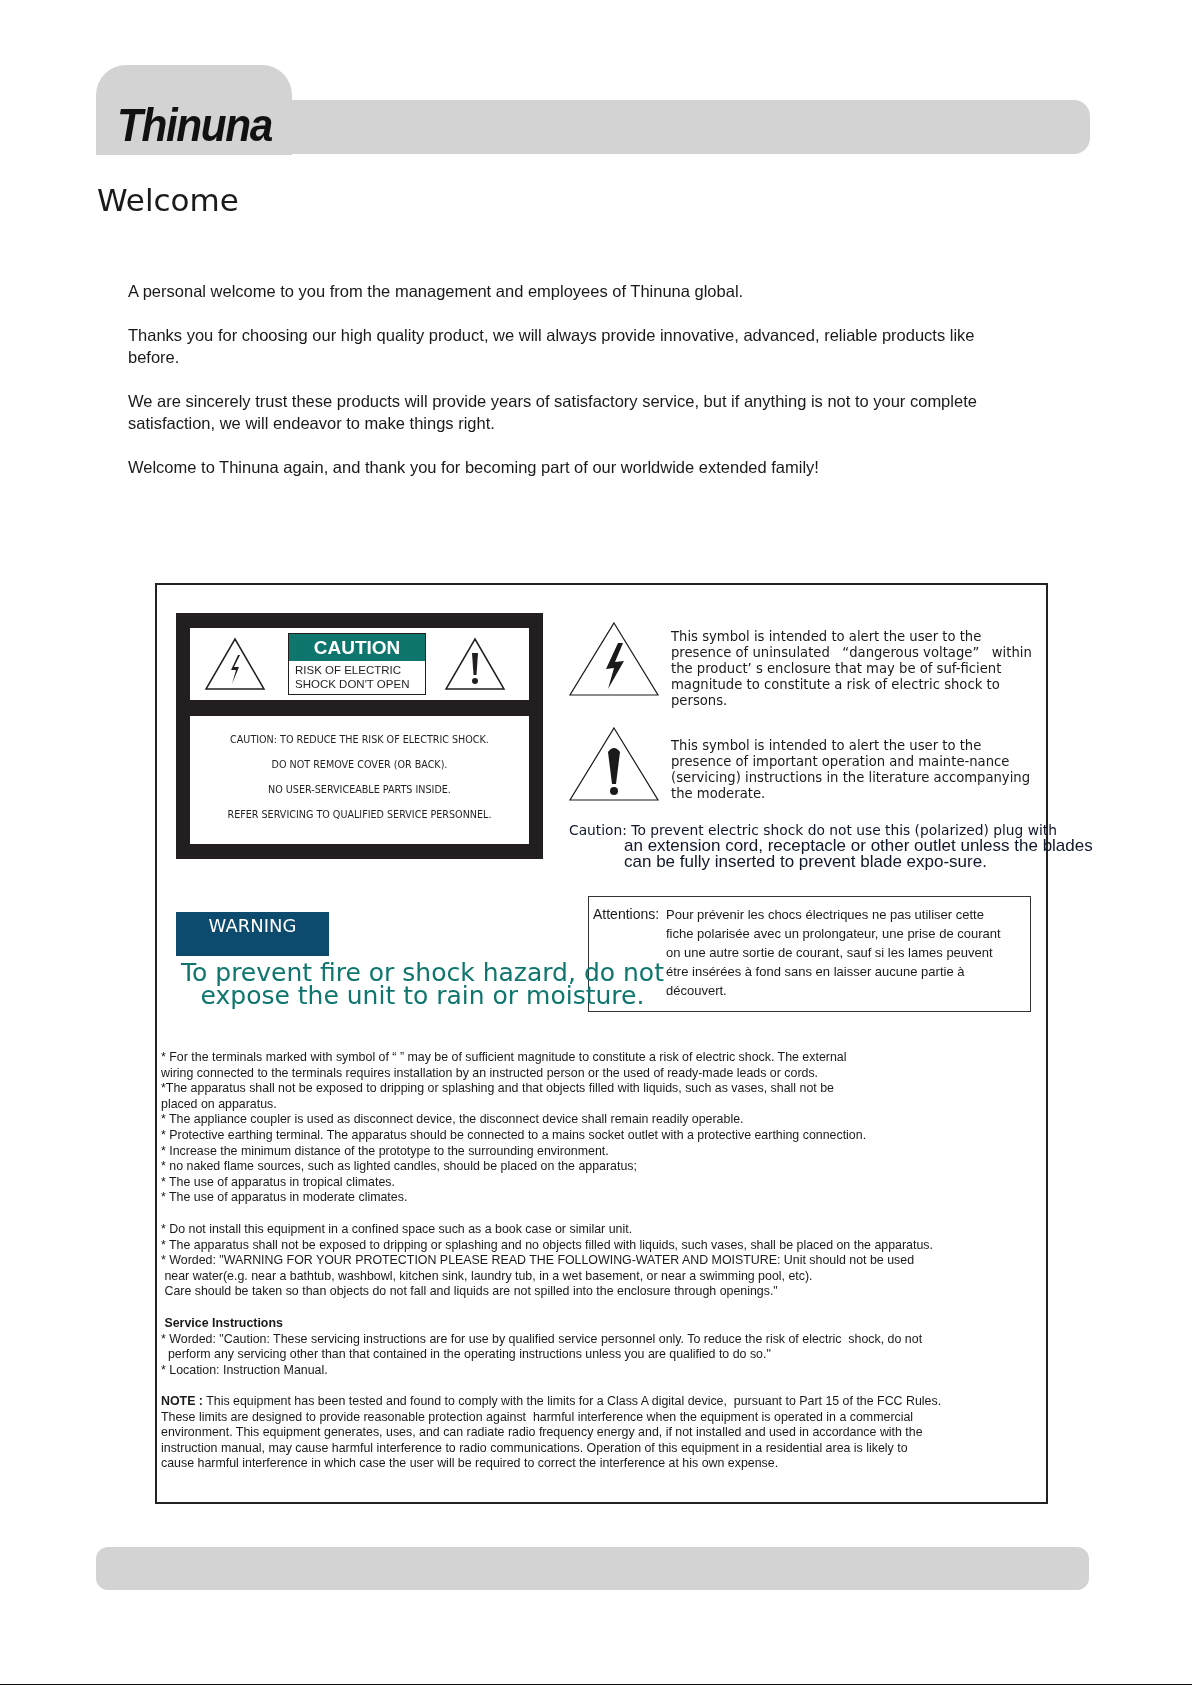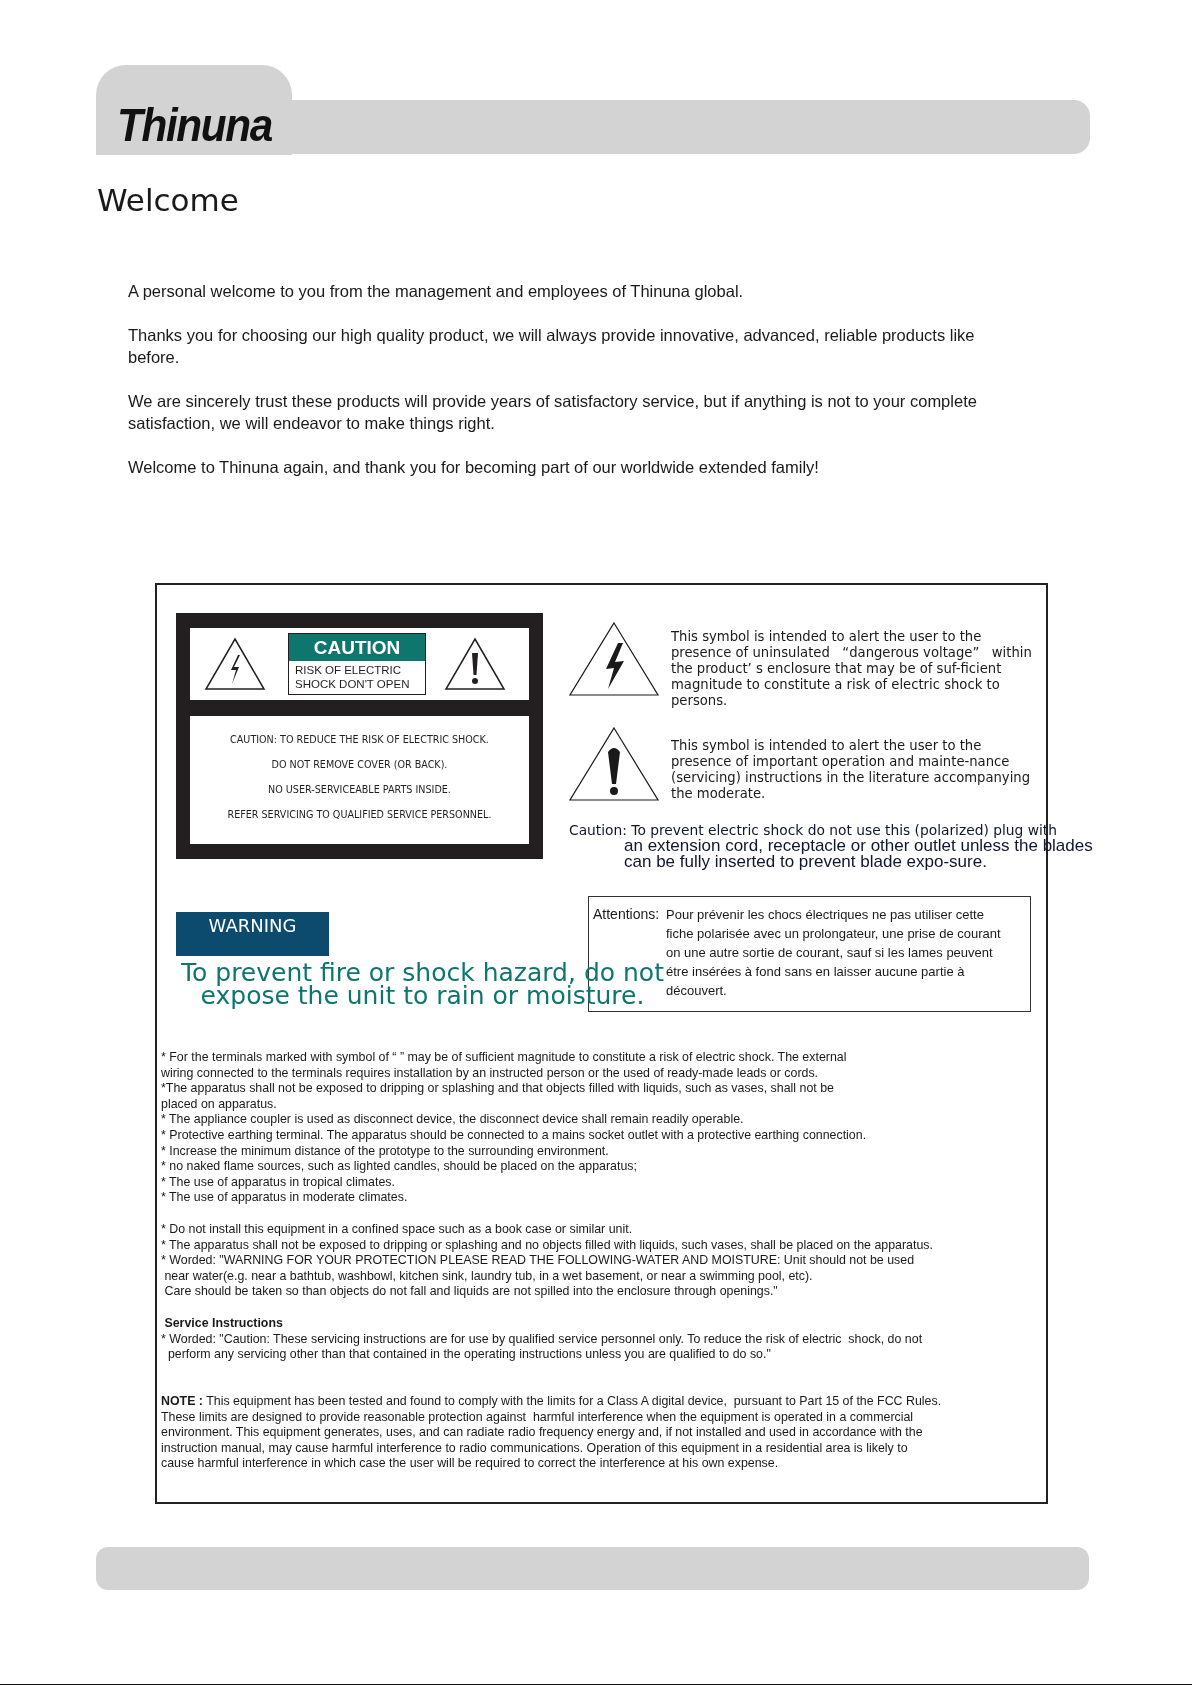--- a/index.html
+++ b/index.html
@@ -155,20 +155,21 @@
   <div>* The apparatus shall not be exposed to dripping or splashing and no objects filled with liquids, such vases, shall be placed on the apparatus.</div>
   <div>* Worded: "WARNING FOR YOUR PROTECTION PLEASE READ THE FOLLOWING-WATER AND MOISTURE: Unit should not be used</div>
   <div> near water(e.g. near a bathtub, washbowl, kitchen sink, laundry tub, in a wet basement, or near a swimming pool, etc).</div>
   <div> Care should be taken so than objects do not fall and liquids are not spilled into the enclosure through openings."</div>
 </div>
 
 <div class="abs fine" style="top:1316px;">
   <div style="font-weight:bold;"> Service Instructions</div>
   <div>* Worded: "Caution: These servicing instructions are for use by qualified service personnel only. To reduce the risk of electric  shock, do not</div>
   <div>  perform any servicing other than that contained in the operating instructions unless you are qualified to do so."</div>
+  <div>* Location: Instruction Manual.</div>
 </div>
 
 <div class="abs fine" style="top:1394px;">
   <div><b>NOTE :</b><span> This equipment has been tested and found to comply with the limits for a Class A digital device,  pursuant to Part 15 of the FCC Rules.</span></div>
   <div>These limits are designed to provide reasonable protection against  harmful interference when the equipment is operated in a commercial</div>
   <div>environment. This equipment generates, uses, and can radiate radio frequency energy and, if not installed and used in accordance with the</div>
   <div>instruction manual, may cause harmful interference to radio communications. Operation of this equipment in a residential area is likely to</div>
   <div>cause harmful interference in which case the user will be required to correct the interference at his own expense.</div>
 </div>
 

